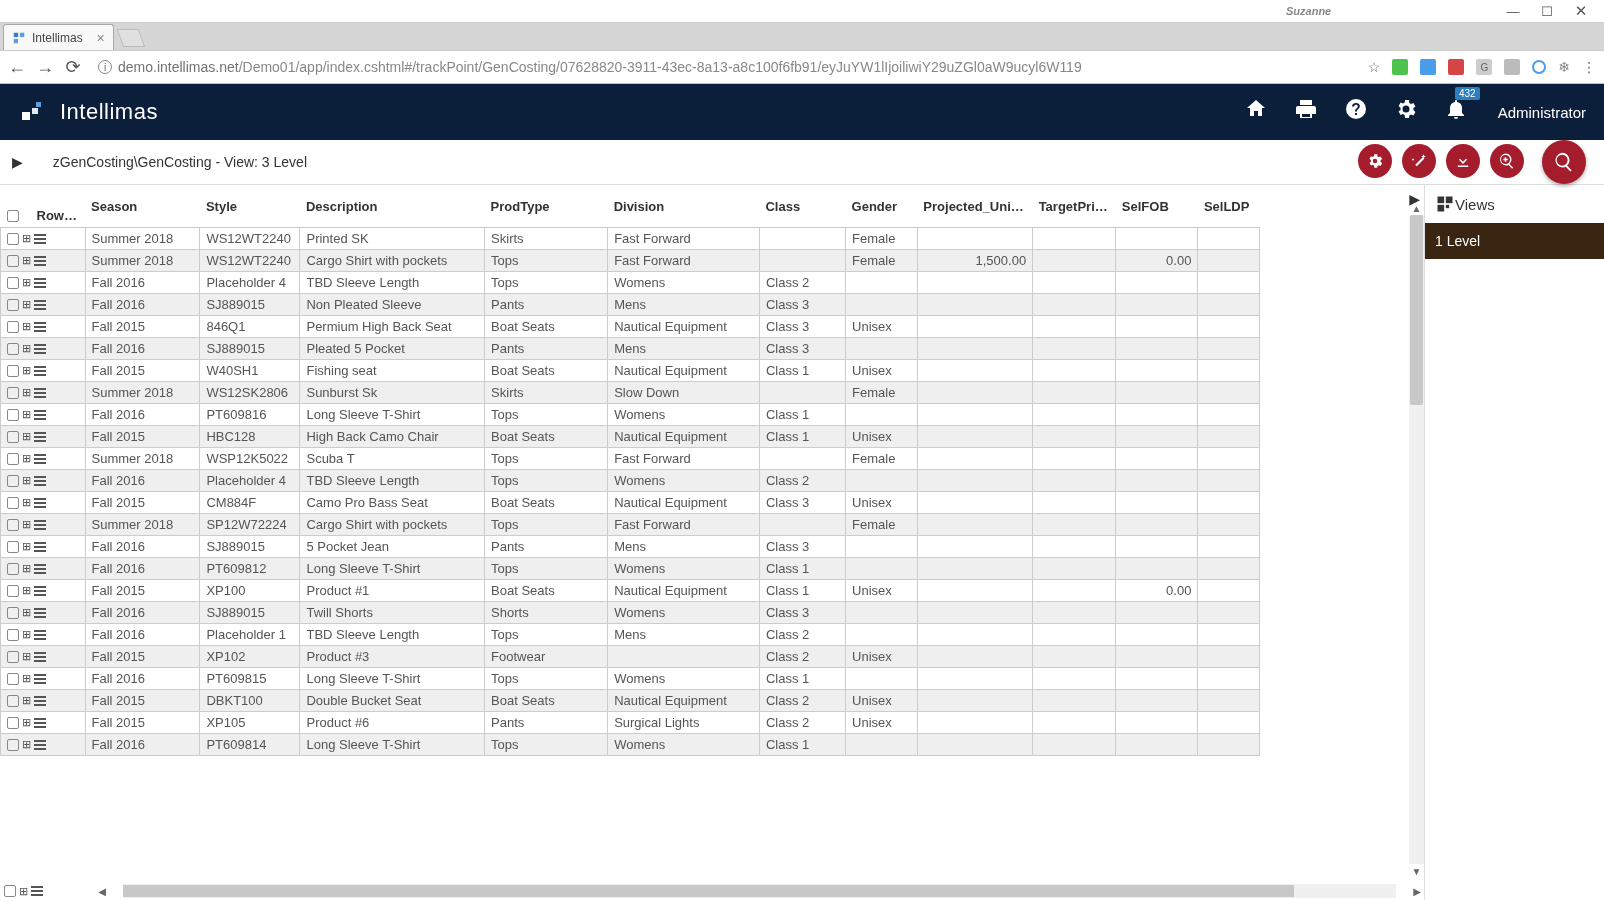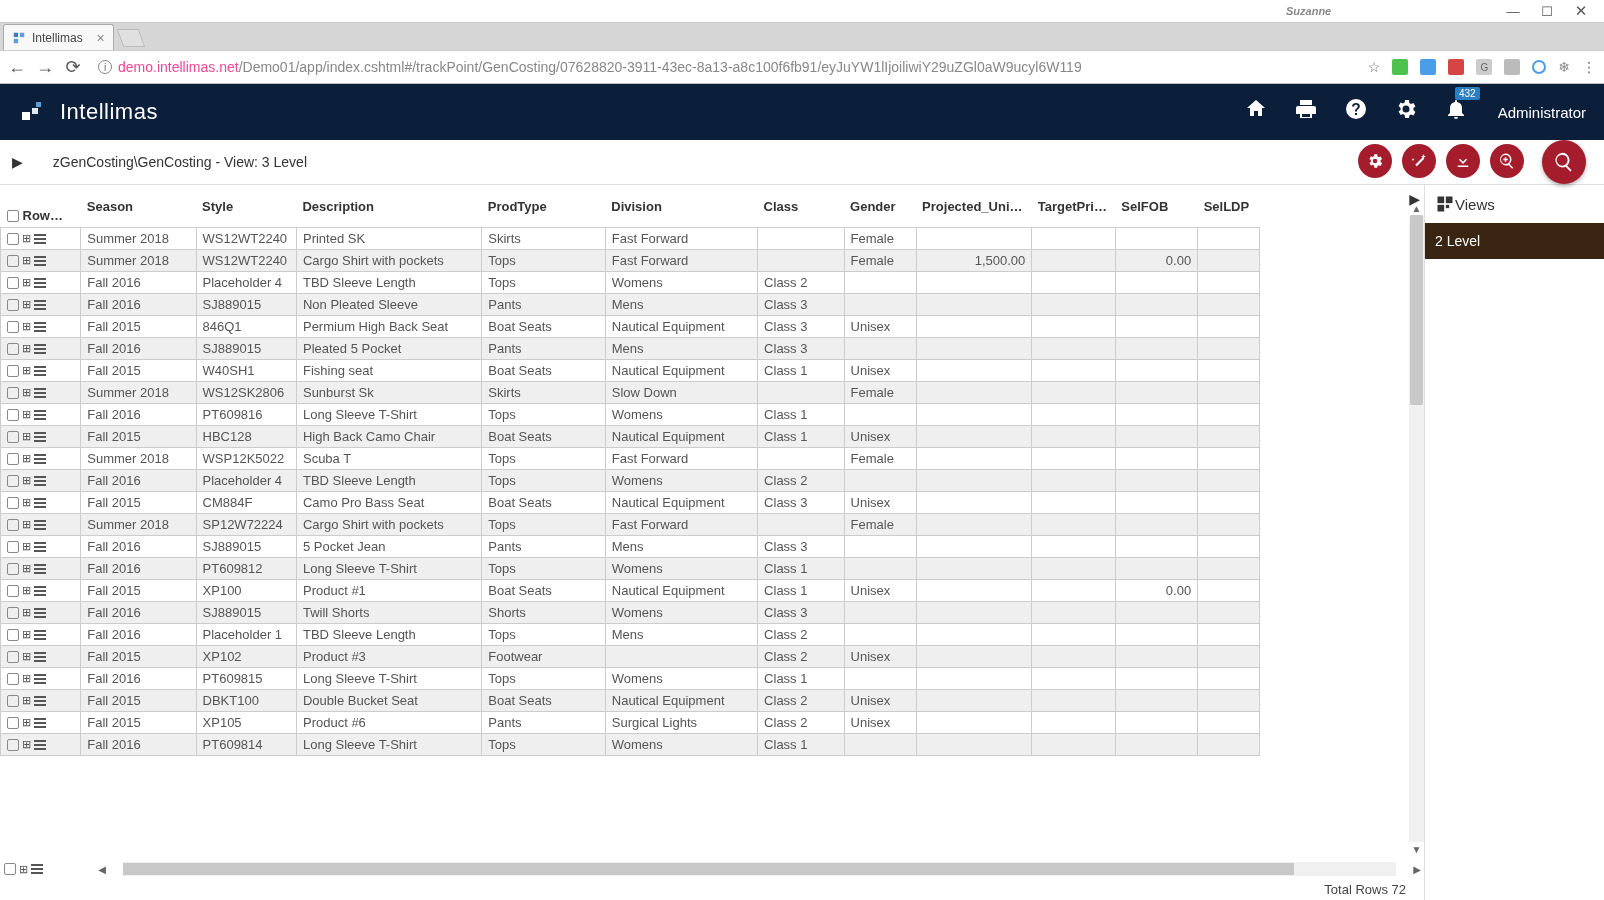--- a/index.html
+++ b/index.html
@@ -18,21 +18,21 @@
 .browser-tab .fav { width: 14px; height: 14px; margin-right: 6px; display: inline-flex; }
 .browser-tab .close { position: absolute; right: 8px; font-size: 14px; color: #888; }
 .new-tab { width: 22px; height: 18px; margin-left: 6px; margin-bottom: 3px; background: #e0e0e0; border: 1px solid #bbb; transform: skewX(20deg); }
 
 
 .addr-bar { height: 34px; background: #fff; border-top: 1px solid #ccc; border-bottom: 1px solid #bfbfbf; display: flex; align-items: center; padding: 0 8px; gap: 10px; }
 .addr-bar .nav-icon { font-size: 18px; color: #555; width: 18px; text-align: center; }
 .addr-bar .url-box { flex: 1; display: flex; align-items: center; height: 24px; padding: 0 6px; }
 .addr-bar .url-box .ix { width: 14px; height: 14px; border: 1px solid #888; border-radius: 50%; font-size: 10px; display: flex; align-items: center; justify-content: center; margin-right: 6px; color: #666; }
 .addr-bar .url-text { font-size: 14px; color: #888; white-space: nowrap; overflow: hidden; }
-.addr-bar .url-text .dark { color: #ec4899; }
+.addr-bar .url-text .dark { color: #737373; }
 .addr-bar .right-icons { display: flex; align-items: center; gap: 12px; font-size: 14px; color: #666; }
 .addr-bar .ext-icon { width: 16px; height: 16px; border-radius: 2px; }
 .ext-green { background: #4dc24d; }
 .ext-blue { background: #4a9de8; }
 .ext-red { background: #d64545; }
 .ext-gray { background: #bbb; border-radius: 50%; }
 .ext-ring { width: 14px; height: 14px; border: 2px solid #4a9de8; border-radius: 50%; }
 .ext-snow { color: #888; }
 
 
@@ -66,21 +66,21 @@
 .grid-table td { padding: 3px 6px; border: 1px solid #ccc; color: #555; height: 22px; white-space: nowrap; overflow: hidden; }
 .grid-table tbody tr:nth-child(even) td { background: #efefef; }
 .grid-table tbody tr:nth-child(odd) td { background: #fff; }
 .grid-table .num { text-align: right; }
 .row-controls { white-space: nowrap; display: flex; align-items: center; gap: 3px; }
 .row-controls .cb { width: 12px; height: 12px; border: 1px solid #888; border-radius: 2px; display: inline-block; }
 .row-controls .plus { font-size: 11px; color: #555; }
 .row-controls .menu { display: inline-flex; flex-direction: column; gap: 2px; }
 .row-controls .menu span { width: 12px; height: 2px; background: #555; display: block; }
 
-.hdr-row-col { display: flex; align-items: center; gap: 4px; margin-top: 19px; }
+.hdr-row-col { display: flex; align-items: center; gap: 18px; margin-top: 19px; }
 .more-cols { position: absolute; top: 6px; right: 4px; color: #333; font-size: 14px; }
 
 .vscroll { position: absolute; right: 0; top: 30px; bottom: 18px; width: 15px; background: #f0f0f0; }
 .vscroll .thumb { position: absolute; left: 1px; right: 1px; top: 0; height: 190px; background: #c8c8c8; border-radius: 2px; }
 .vscroll .arrow { position: absolute; left: 0; right: 0; height: 14px; display: flex; align-items: center; justify-content: center; font-size: 10px; color: #666; }
 .vscroll .arrow.up { top: -14px; }
 .vscroll .arrow.down { bottom: -14px; }
 
 .hscroll-row { height: 18px; display: flex; align-items: center; }
 .hscroll-row .pre { width: 95px; display: flex; align-items: center; padding-left: 4px; }
@@ -847,34 +847,31 @@
                 <span></span>
               </span>
           </span>
         </div>
         <span class="harr">◀</span>
         <div class="hscroll">
             <div class="thumb"></div>
           </div>
         <span class="harr">▶</span>
       </div>
-      <div class="footer-row">
-        <span>Total Rows 72</span>
-      </div>
     </div>
 
     <div class="views-panel">
       <div class="views-header">
         <svg viewBox="0 0 24 24">
             <rect x="3" y="3" width="8" height="8"></rect>
             <rect x="13" y="3" width="8" height="8"></rect>
             <rect x="3" y="13" width="8" height="8"></rect>
             <rect x="13" y="13" width="4" height="4"></rect>
           </svg>
         <span>Views</span>
       </div>
       <div class="view-item">
-        <span>2 Level</span>
+        <span>1 Level</span>
       </div>
     </div>
   </div>
 
 </div>
 
 </body></html>

